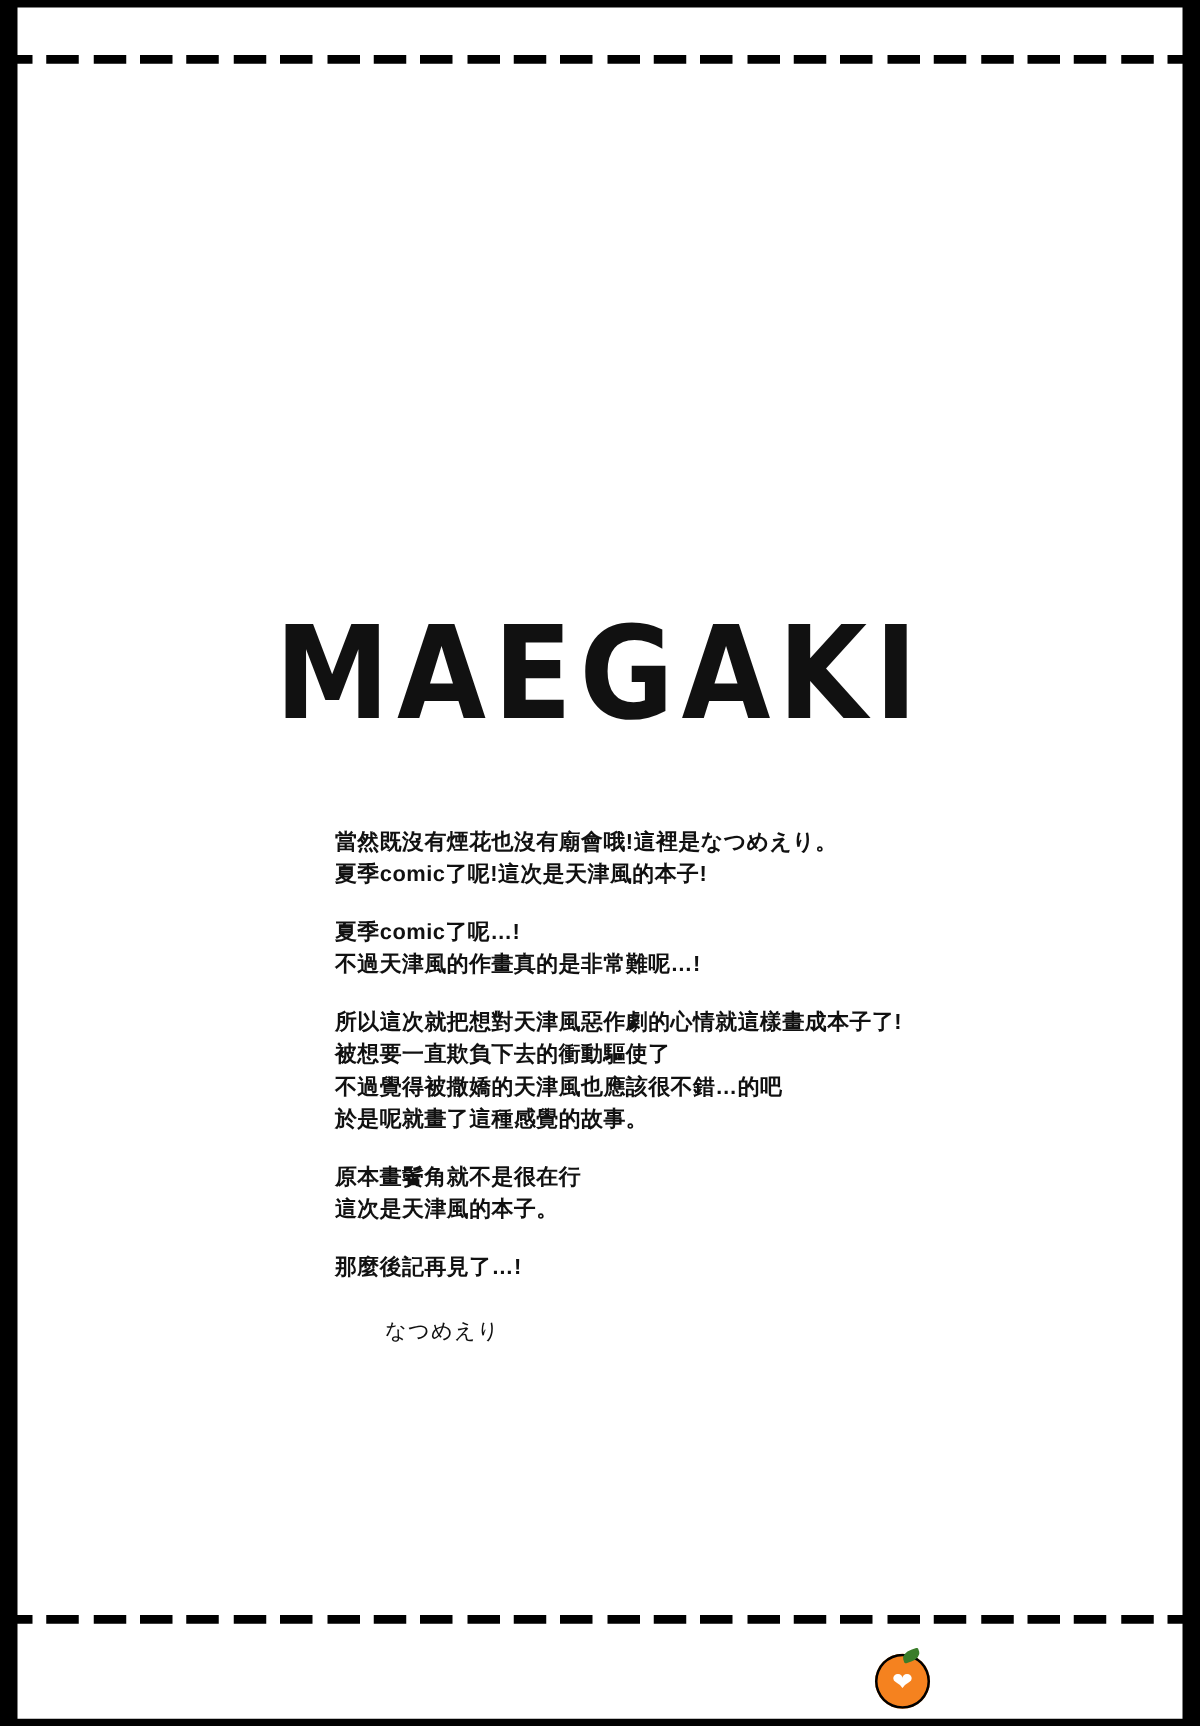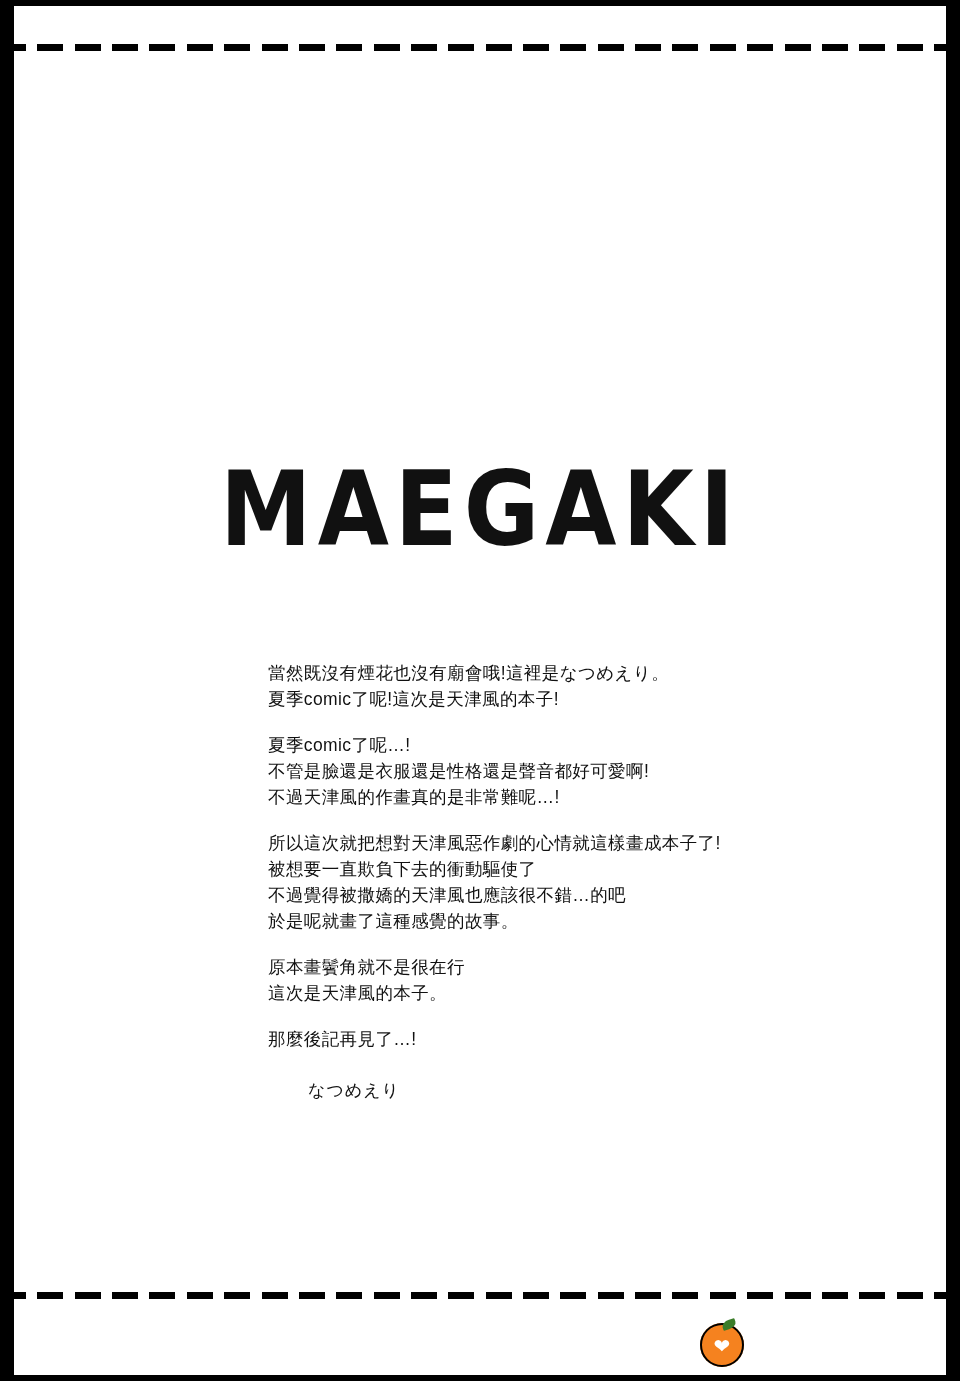--- a/index.html
+++ b/index.html
@@ -50,21 +50,21 @@
     flex: 0 0 auto;
     width: 26px;
     height: 7px;
     background: #000;
   }
 
   
   .title-wrap {
     position: absolute;
     left: 0;
-    top: 464px;
+    top: 494px;
     width: 960px;
     text-align: center;
   }
   .title {
     display: inline-block;
     font-family: "DejaVu Sans", sans-serif;
     font-weight: 700;
     font-size: 92px;
     letter-spacing: 6px;
     color: #111;
@@ -79,21 +79,21 @@
     left: 268px;
     top: 660px;
     width: 620px;
     color: #111;
     font-size: 17.5px;
     line-height: 26px;
     letter-spacing: 0.4px;
   }
   .para { margin: 0 0 20px 0; }
   .para:last-child { margin-bottom: 0; }
-  .line { display: block; white-space: pre; }
+  .line { display: block; white-space: pre; font-weight: bold; }
   .signature {
     margin-top: 26px;
     font-size: 17px;
     letter-spacing: 1px;
     margin-left: 40px;
   }
 
   
   .watermark {
     position: absolute;
@@ -195,21 +195,20 @@
 
   <div class="body-text">
 
     <p class="para">
       <span class="line">當然既沒有煙花也沒有廟會哦!這裡是なつめえり。</span>
       <span class="line">夏季comic了呢!這次是天津風的本子!</span>
     </p>
 
     <p class="para">
       <span class="line">夏季comic了呢…!</span>
-      <span class="line">不管是臉還是衣服還是性格還是聲音都好可愛啊!</span>
       <span class="line">不過天津風的作畫真的是非常難呢…!</span>
     </p>
 
     <p class="para">
       <span class="line">所以這次就把想對天津風惡作劇的心情就這樣畫成本子了!</span>
       <span class="line">被想要一直欺負下去的衝動驅使了</span>
       <span class="line">不過覺得被撒嬌的天津風也應該很不錯…的吧</span>
       <span class="line">於是呢就畫了這種感覺的故事。</span>
     </p>
 

